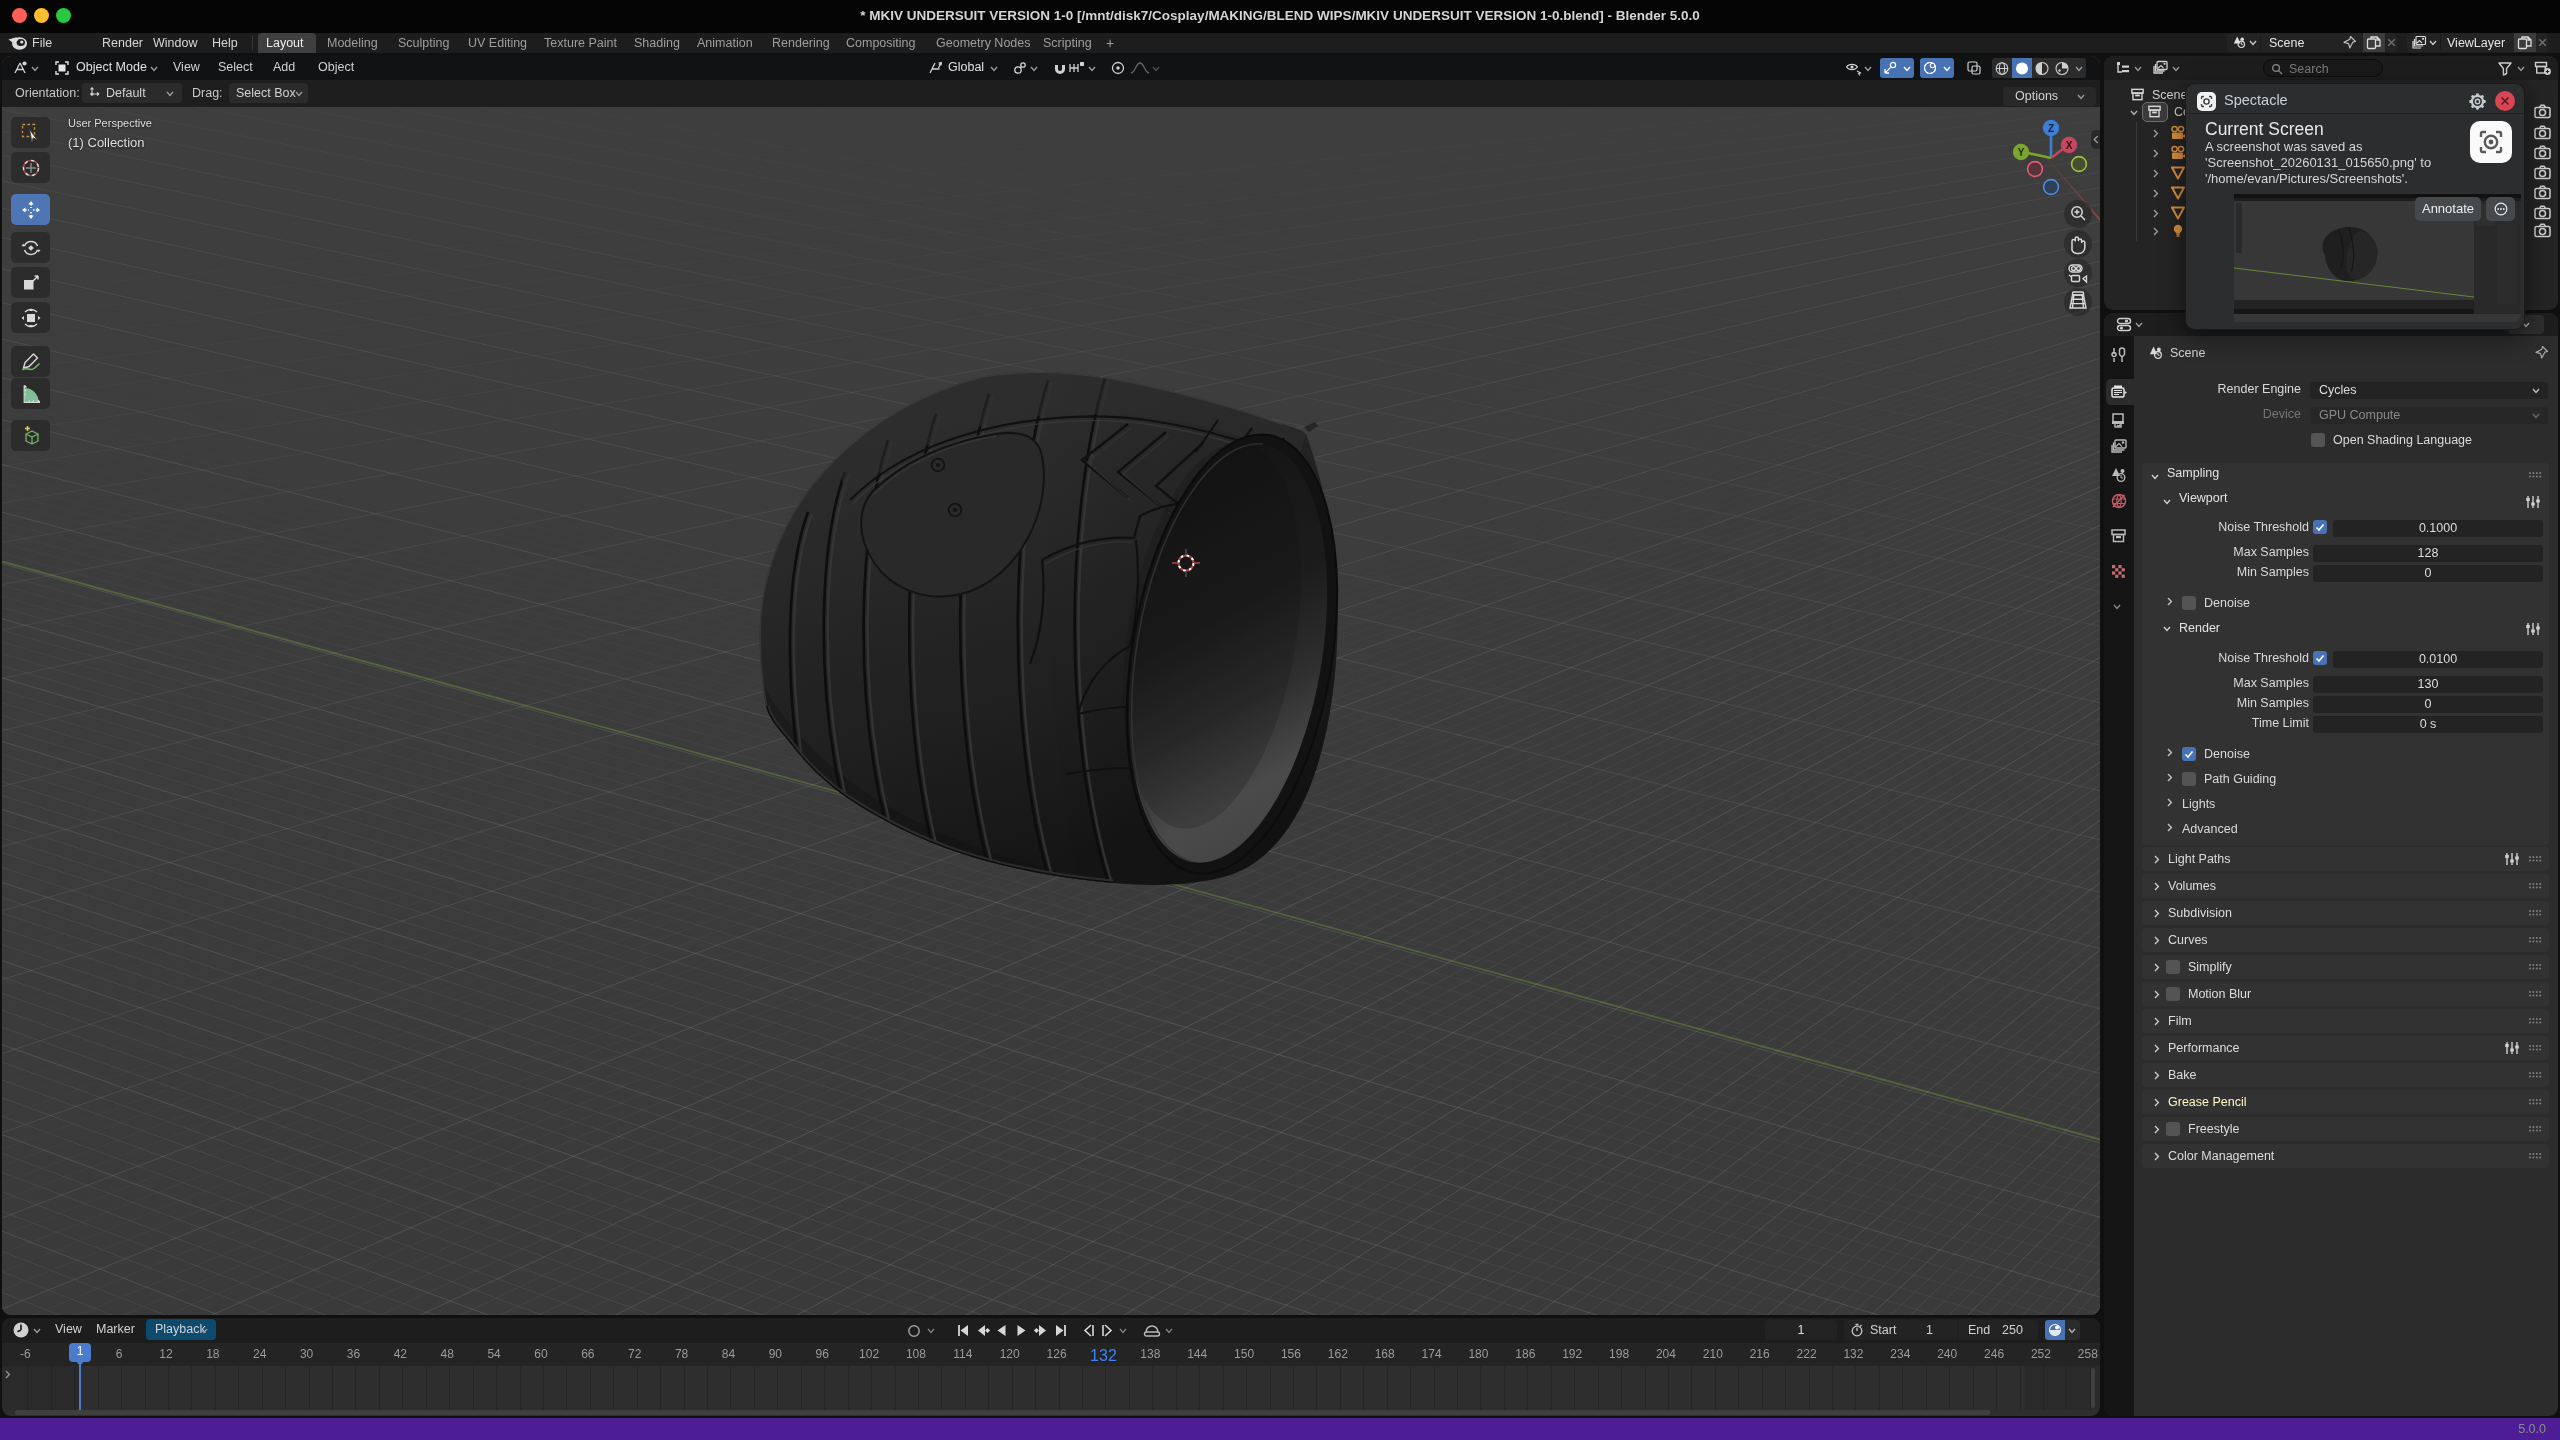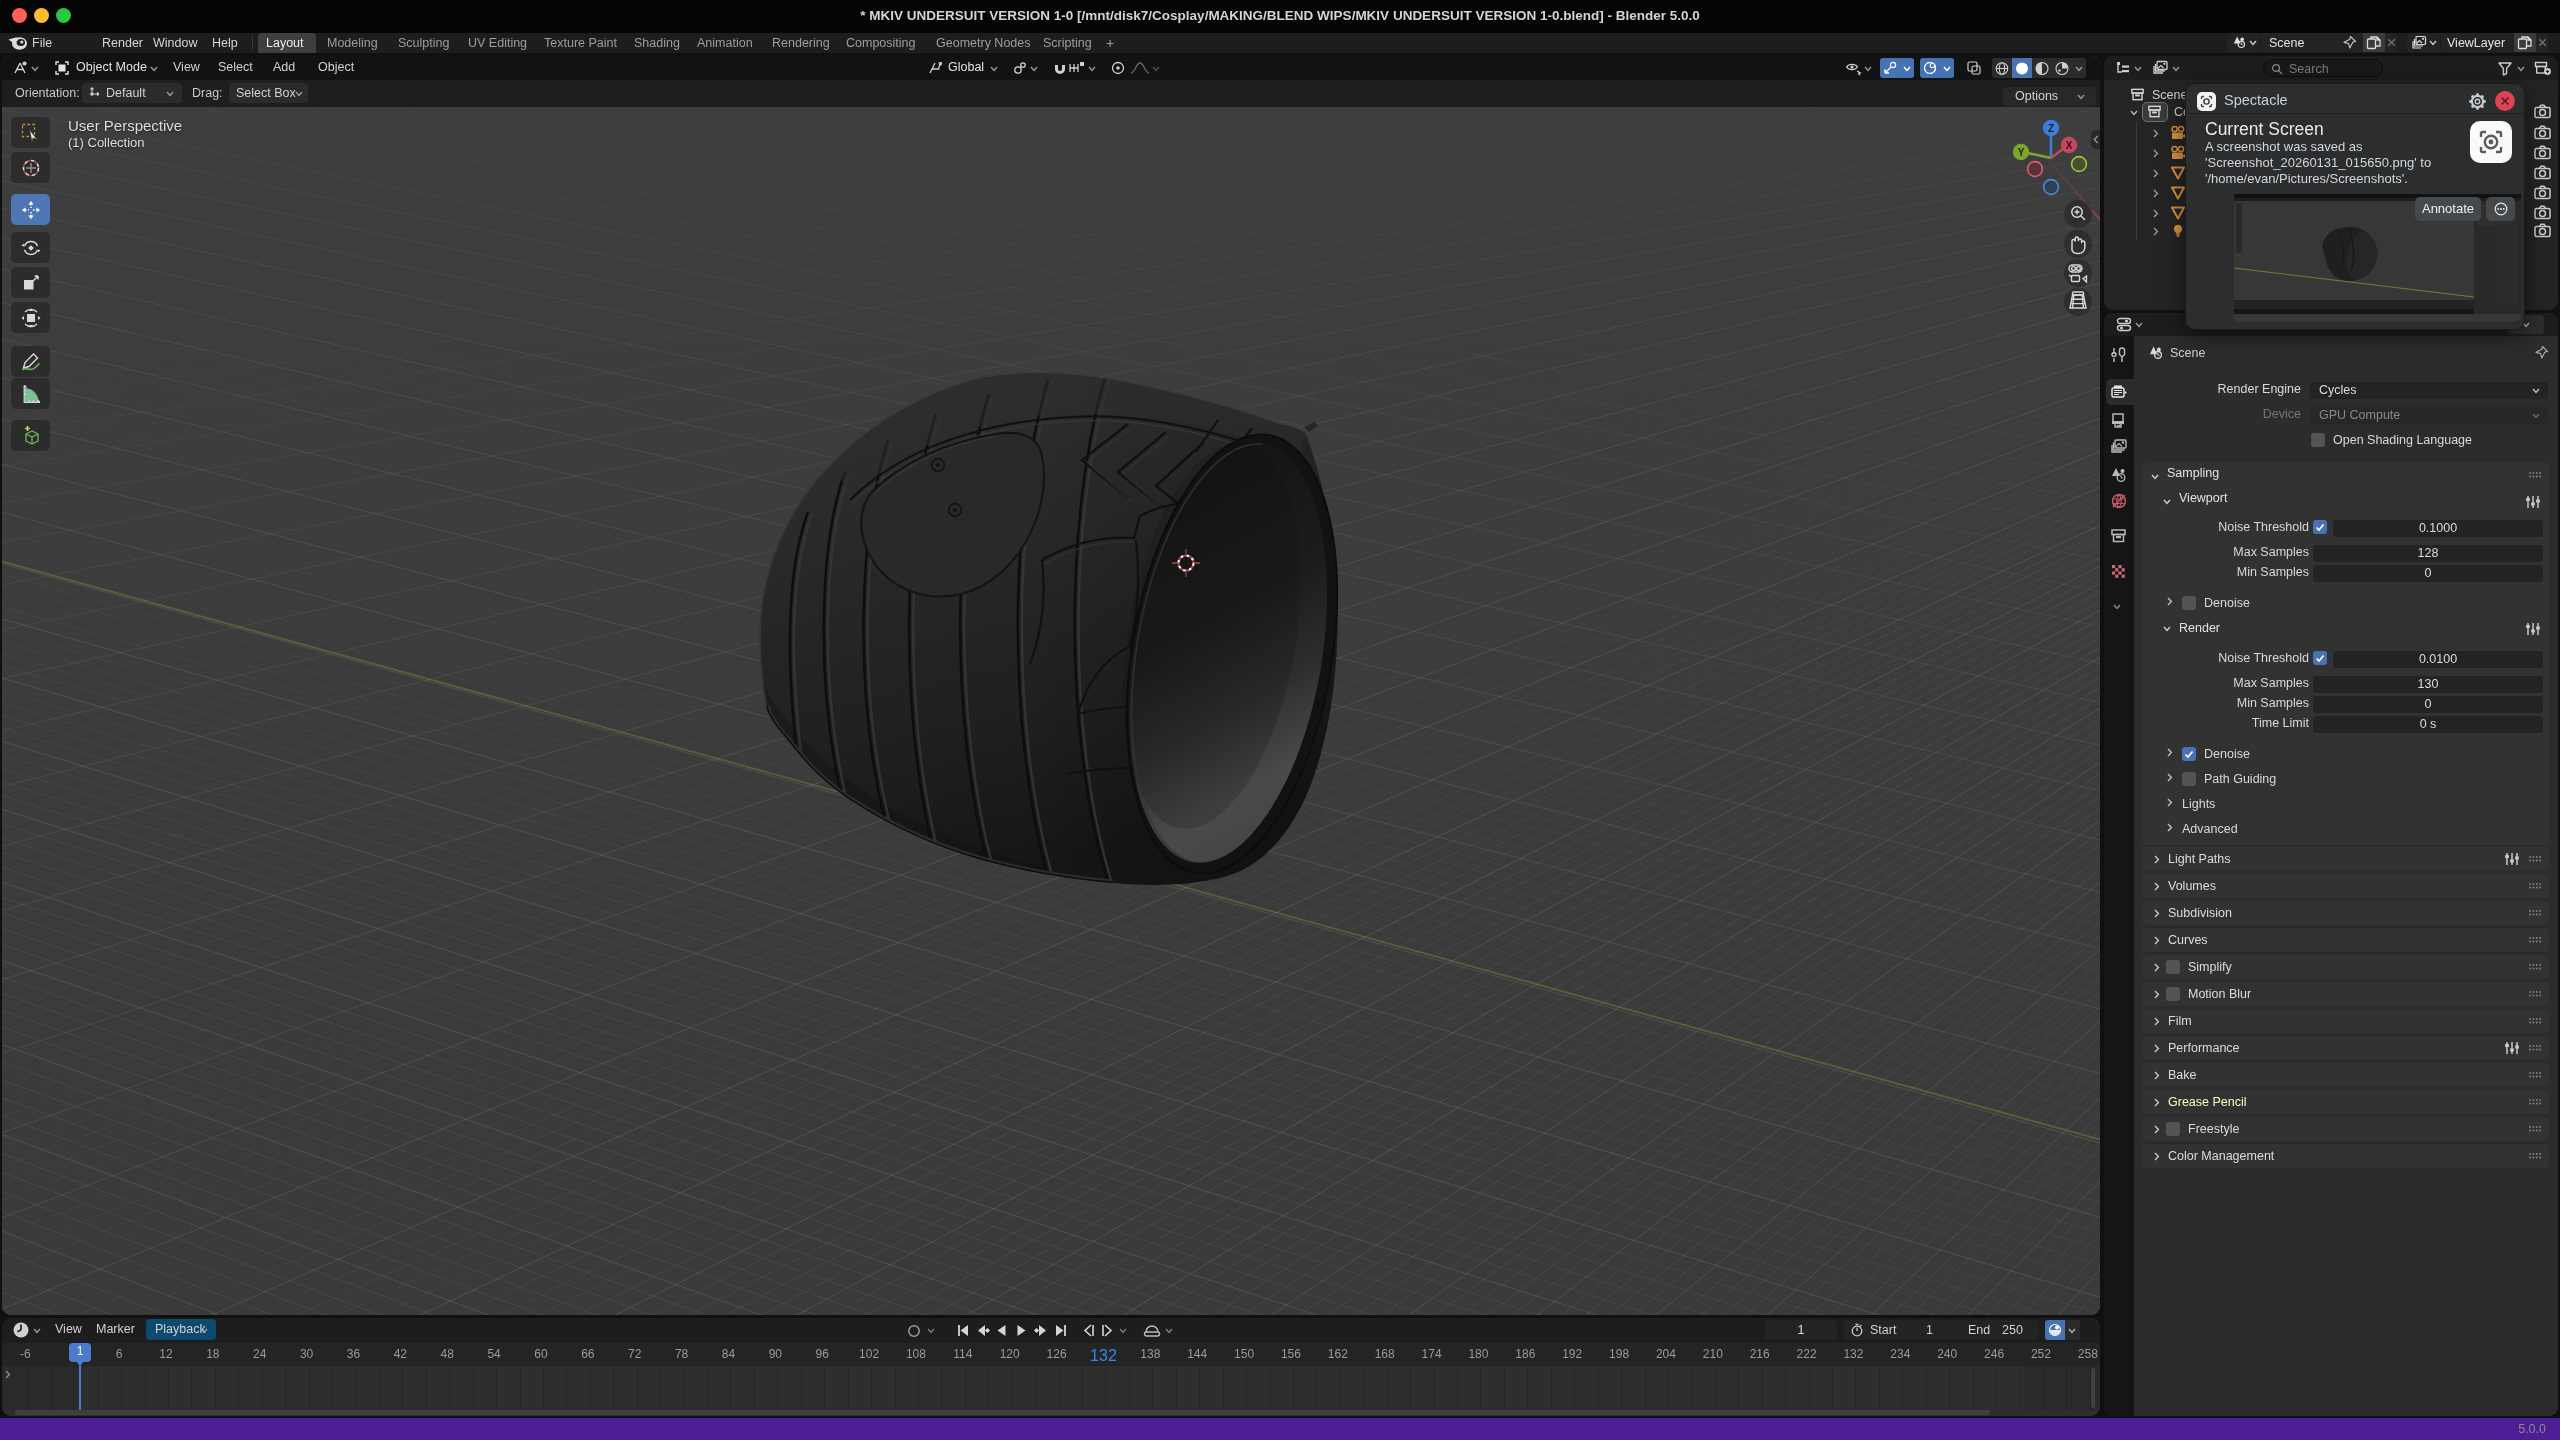--- a/index.html
+++ b/index.html
@@ -482,21 +482,21 @@
   <ellipse cx="1232" cy="654" rx="100" ry="222" transform="rotate(9.5 1232 654)" fill="#121212"></ellipse>
   <ellipse cx="1228" cy="653" rx="94" ry="212" transform="rotate(9.5 1228 653)" fill="url(#minner)"></ellipse>
   <ellipse cx="1212" cy="636" rx="84" ry="195" transform="rotate(9.5 1212 636)" fill="#0e0e0e" opacity="0.2"></ellipse>
   <path d="M 1263 444 A 94 212 9.5 0 0 1193 862" fill="none" stroke="#343434" stroke-width="1.6" opacity="0.8"></path>
   <ellipse cx="1232" cy="654" rx="100" ry="222" transform="rotate(9.5 1232 654)" fill="none" stroke="#0c0c0c" stroke-width="2"></ellipse>
   <path d="M 1304 427 l 11 -5 l 3 4 l -9 6 Z" fill="#262626"></path>
 </g>
 </svg>
       </div>
     <div class="abs" id="vp-overlays">
-<div class="abs" style="left:66px; top:61px; white-space:nowrap; color:#dedede; font-size:15px; text-shadow:0 1px 2px rgba(0,0,0,0.5);">User Perspective</div>
+<div class="abs" style="left:66px; top:61px; white-space:nowrap; color:#dedede; font-size:11px; text-shadow:0 1px 2px rgba(0,0,0,0.5);">User Perspective</div>
 <div class="abs" style="left:66px; top:79px; white-space:nowrap; color:#dedede; font-size:13px; text-shadow:0 1px 2px rgba(0,0,0,0.5);">(1) Collection</div>
 <svg class="abs" style="left:1163px; top:486px;" width="42" height="42" viewBox="0 0 42 42">
   <circle cx="21" cy="21" r="7.5" fill="none" stroke="#ffffff" stroke-width="2.2" stroke-dasharray="2.95 2.95"></circle>
   <circle cx="21" cy="21" r="7.5" fill="none" stroke="#c23f3f" stroke-width="2.2" stroke-dasharray="2.95 2.95" stroke-dashoffset="2.95"></circle>
   <path d="M21 7 V13 M21 29 V35" stroke="#4a4a5a" stroke-width="1.6"></path>
   <path d="M7 21 H13 M29 21 H35" stroke="#b04a4a" stroke-width="1.6"></path>
 </svg>
 <svg class="abs" style="left:1985px; top:58px;" width="113" height="260" viewBox="0 0 113 260">
 
   <g stroke-width="2.6">

